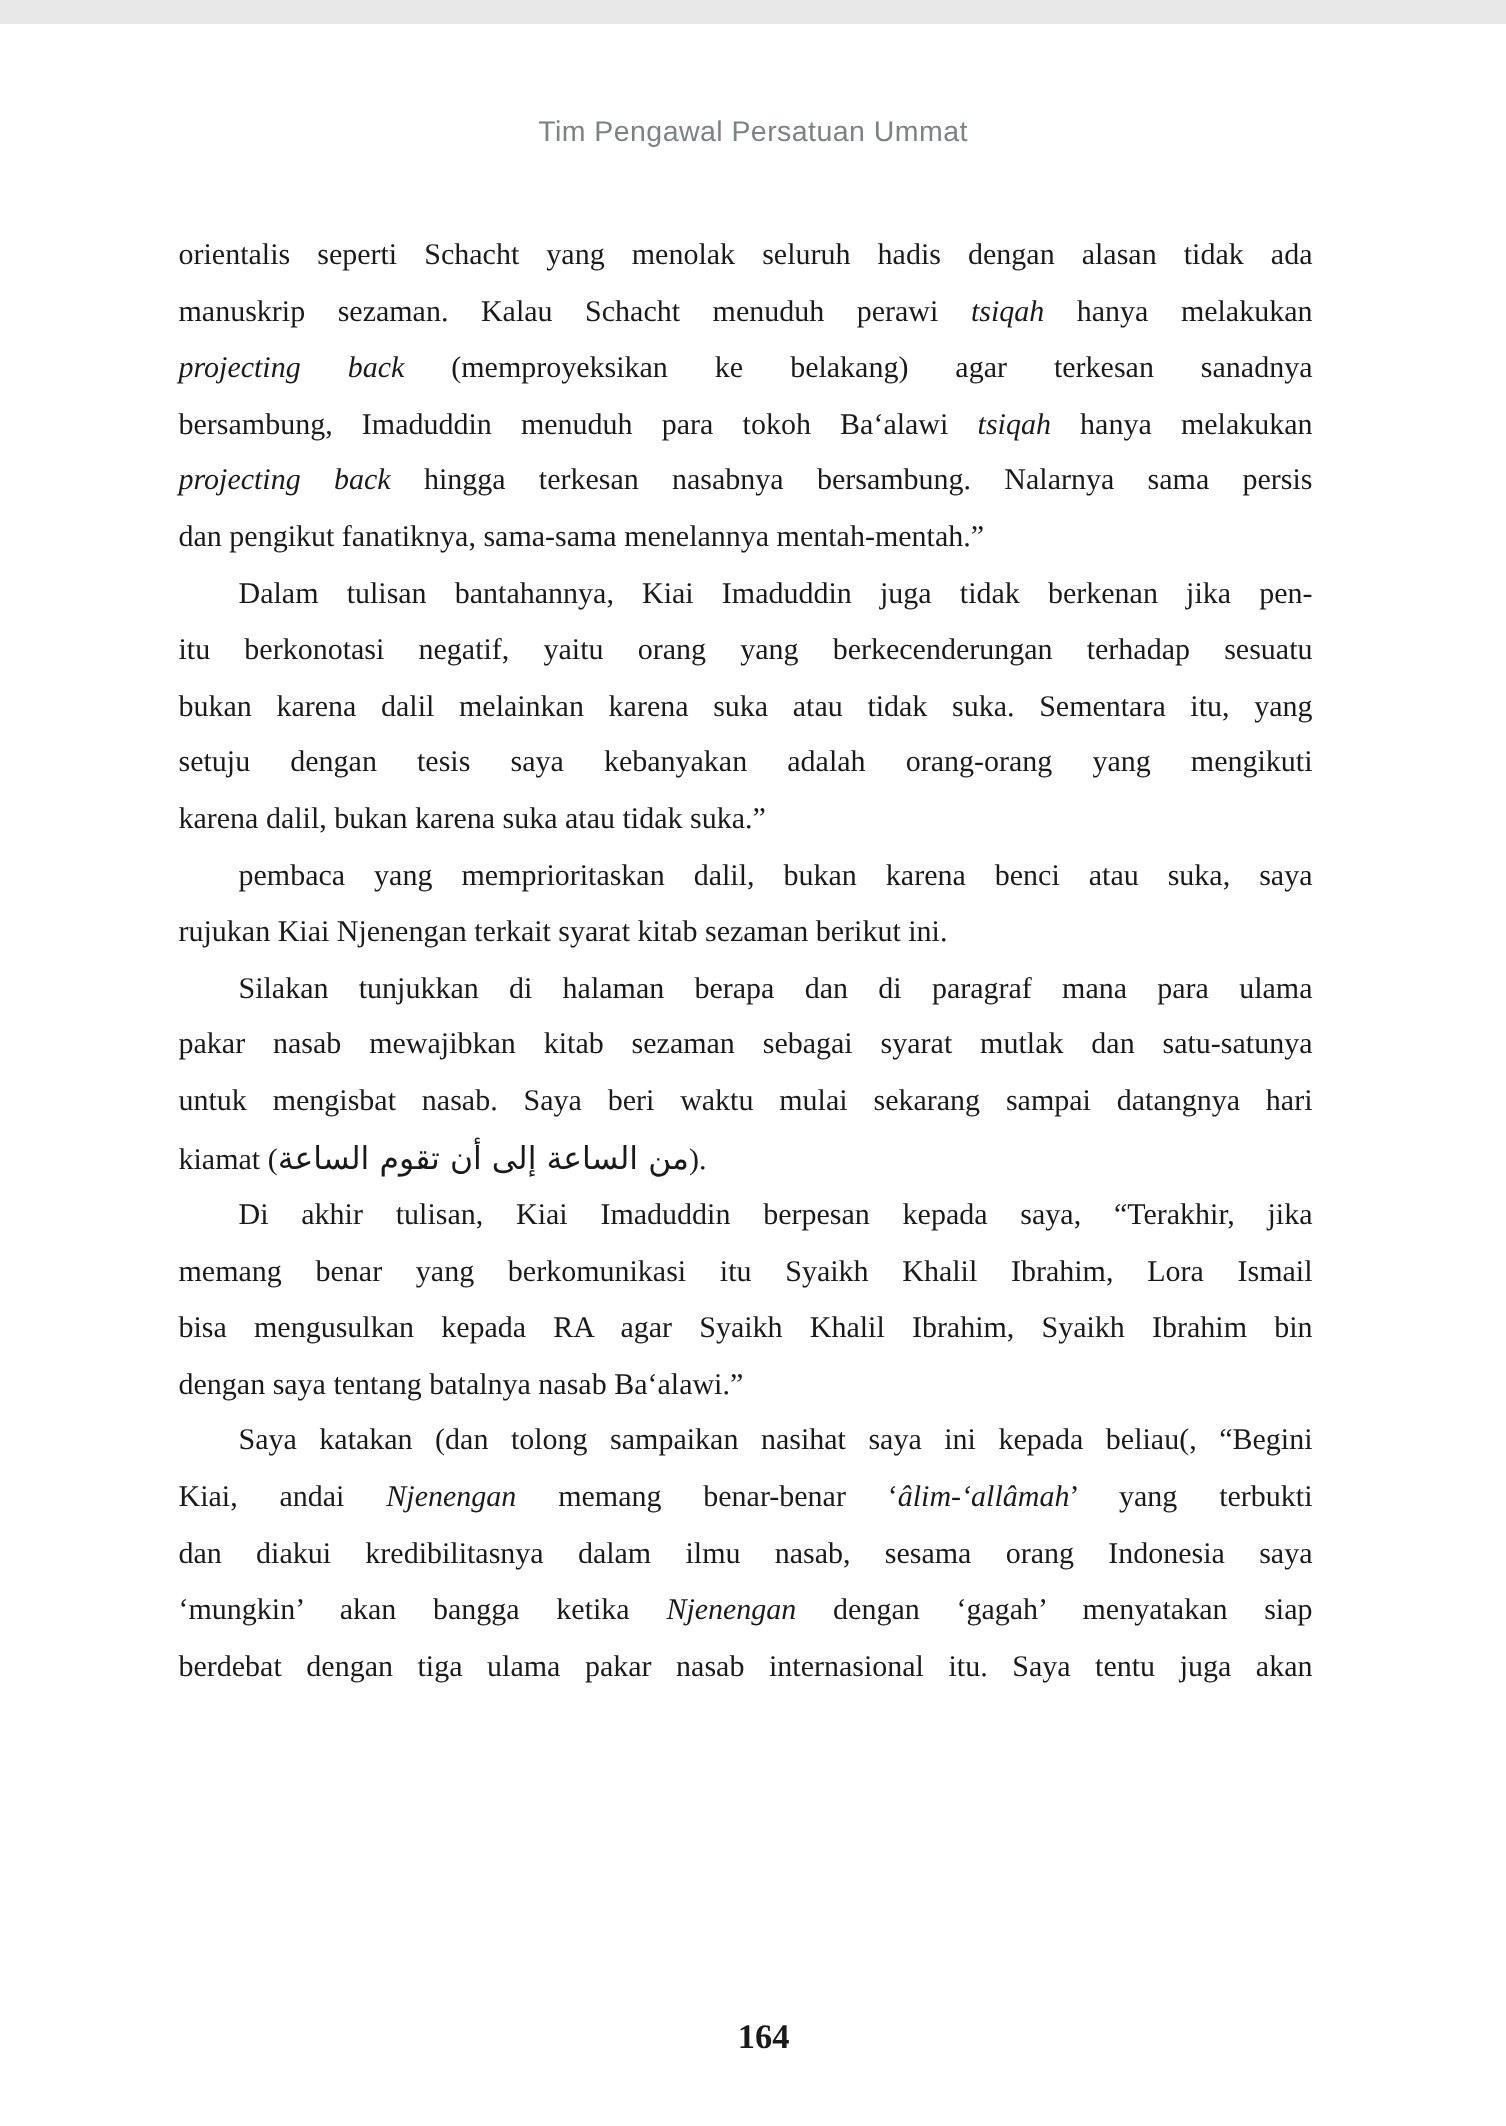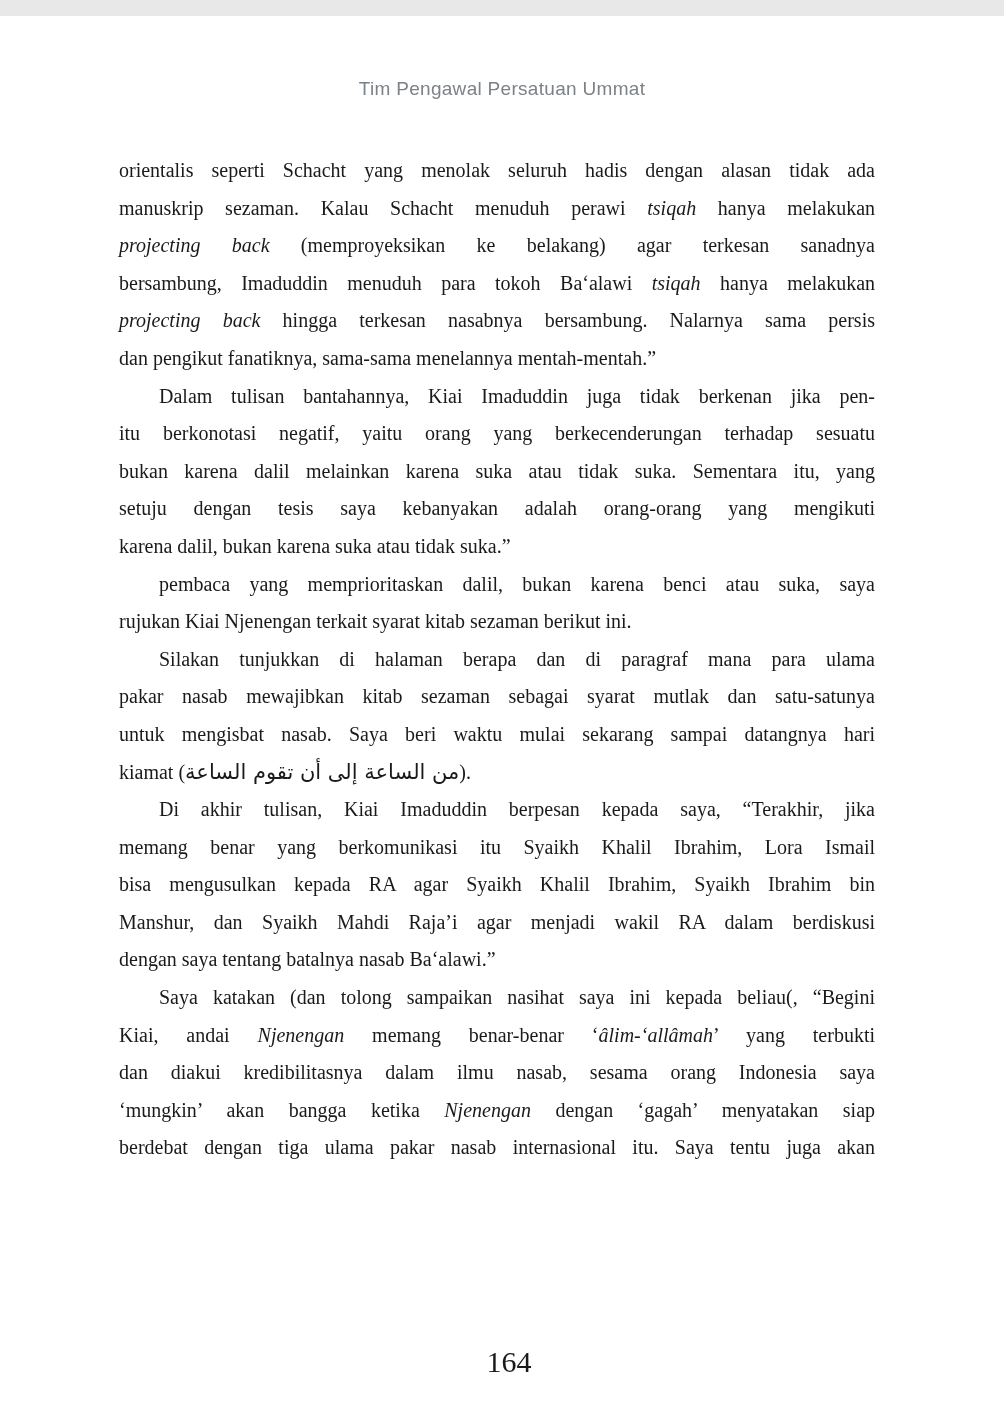--- a/index.html
+++ b/index.html
@@ -49,22 +49,23 @@
     font-size: 21px;
     direction: rtl;
     unicode-bidi: isolate;
   }
   .page-number {
     position: absolute;
     top: 1329px;
     left: 14px;
     right: 0;
     text-align: center;
-    font-size: 30px;
+    font-size: 23px;
     color: var(--body-color, #1a1a1a);
+    font-weight: bold;
   }
 </style>
 </head>
 <body>
 
 <div class="page">
   <div class="running-header">Tim Pengawal Persatuan Ummat</div>
 
   <main class="body-text" id="body-text">
       <p class="para">
@@ -89,21 +90,20 @@
       <p class="para indent">
         <span class="line">Silakan tunjukkan di halaman berapa dan di paragraf mana para ulama</span>
         <span class="line">pakar nasab mewajibkan kitab sezaman sebagai syarat mutlak dan satu-satunya</span>
         <span class="line">untuk mengisbat nasab. Saya beri waktu mulai sekarang sampai datangnya hari</span>
         <span class="line end">kiamat (<span class="arabic">من الساعة إلى أن تقوم الساعة</span>).</span>
       </p>
       <p class="para indent">
         <span class="line">Di akhir tulisan, Kiai Imaduddin berpesan kepada saya, “Terakhir, jika</span>
         <span class="line">memang benar yang berkomunikasi itu Syaikh Khalil Ibrahim, Lora Ismail</span>
         <span class="line">bisa mengusulkan kepada RA agar Syaikh Khalil Ibrahim, Syaikh Ibrahim bin</span>
-        <span class="line">Manshur, dan Syaikh Mahdi Raja’i agar menjadi wakil RA dalam berdiskusi</span>
         <span class="line end">dengan saya tentang batalnya nasab Ba‘alawi.”</span>
       </p>
       <p class="para indent">
         <span class="line">Saya katakan (dan tolong sampaikan nasihat saya ini kepada beliau(, “Begini</span>
         <span class="line">Kiai, andai <i>Njenengan</i> memang benar-benar ‘<i>âlim-‘allâmah</i>’ yang terbukti</span>
         <span class="line">dan diakui kredibilitasnya dalam ilmu nasab, sesama orang Indonesia saya</span>
         <span class="line">‘mungkin’ akan bangga ketika <i>Njenengan</i> dengan ‘gagah’ menyatakan siap</span>
         <span class="line">berdebat dengan tiga ulama pakar nasab internasional itu. Saya tentu juga akan</span>
       </p>
     </main>

